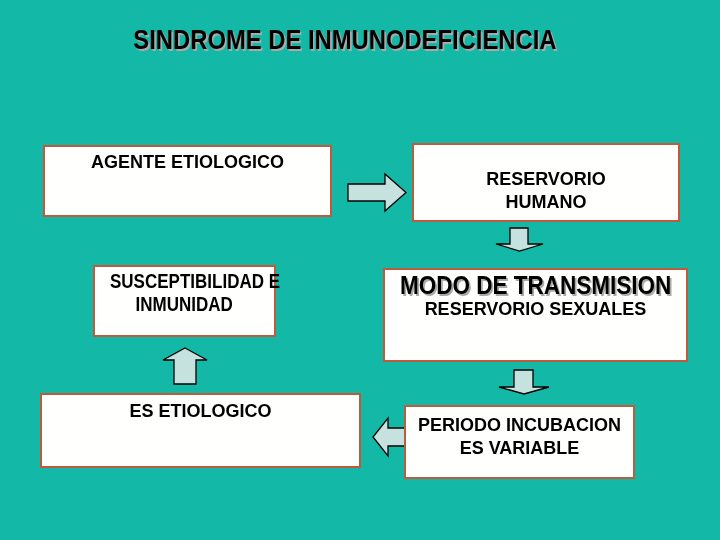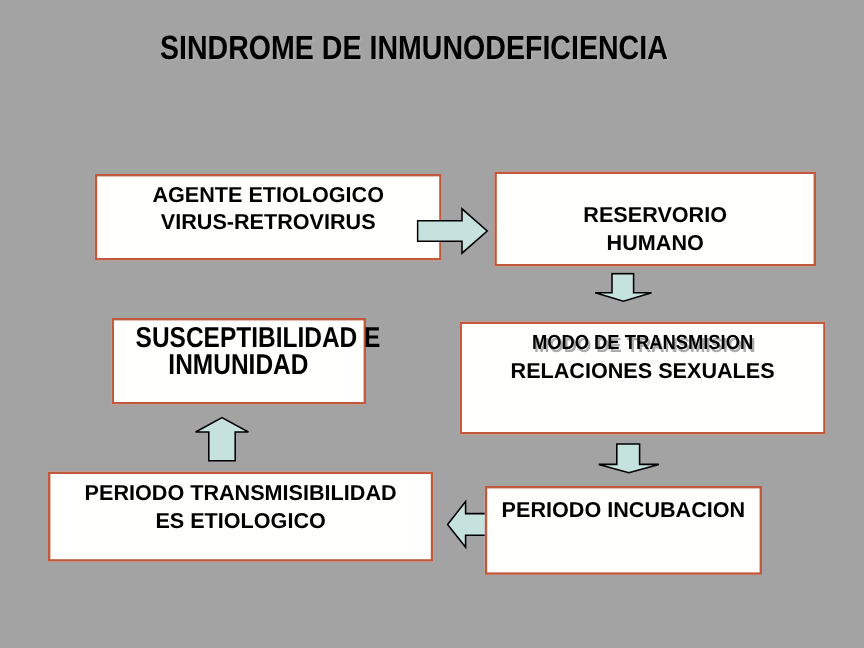--- a/index.html
+++ b/index.html
@@ -4,21 +4,21 @@
 <style>
   html, body {
     margin: 0;
     padding: 0;
     background: #ffffff;
   }
   .slide {
     position: relative;
     width: 720px;
     height: 540px;
-    background: #a3a3a3;
+    background: #14b8a6;
     overflow: hidden;
     font-family: "Liberation Sans", sans-serif;
     color: #000000;
   }
 
   
   .title {
     position: absolute;
     left: 0;
     top: 22px;
@@ -41,25 +41,25 @@
   .box {
     position: absolute;
     box-sizing: border-box;
     background: #fffffe;
     border: 2px solid #c05a3c;
     text-align: center;
     font-weight: bold;
     font-size: 18px;
     line-height: 23px;
   }
-  .box-agente   { left: 43px;  top: 145px; width: 289px; height: 72px; padding-top: 4px; margin-left: 36px; }
+  .box-agente   { left: 43px;  top: 145px; width: 289px; height: 72px; padding-top: 4px; }
   .box-reserv   { left: 412px; top: 143px; width: 268px; height: 79px; padding-top: 23px; }
-  .box-suscep   { left: 93px;  top: 265px; width: 212px; height: 72px; padding-top: 3px; font-size: 24px; }
+  .box-suscep   { left: 93px;  top: 265px; width: 183px; height: 72px; padding-top: 3px; font-size: 20px; }
   .box-modo     { left: 383px; top: 268px; width: 305px; height: 94px; padding-top: 3px; line-height: 22px; }
-  .box-modo .heading { font-size: 17px; line-height: 25px; }
+  .box-modo .heading { font-size: 25px; line-height: 25px; }
   .box-modo .heading .cond { transform: scaleX(0.9); }
   .box-ptrans   { left: 40px;  top: 393px; width: 321px; height: 75px; padding-top: 5px; }
   .box-pincub   { left: 404px; top: 405px; width: 231px; height: 74px; padding-top: 7px; }
 
   
   .arrow { position: absolute; }
   .arrow svg { display: block; }
   .arrow-right  { left: 347px; top: 172px; }
   .arrow-down-1 { left: 495px; top: 227px; }
   .arrow-up     { left: 162px; top: 347px; }
@@ -76,21 +76,20 @@
 <body>
 
 <div class="slide">
 
   <div class="title shadowed">
     <div class="line"><span class="cond">SINDROME DE INMUNODEFICIENCIA</span></div>
   </div>
 
   <div class="box box-agente">
     <div>AGENTE ETIOLOGICO</div>
-    <div>VIRUS-RETROVIRUS</div>
   </div>
 
   <div class="arrow arrow-right">
     <svg width="61" height="41" viewBox="0 0 61 41">
       <path d="M1,12 H38 V2 L59,20.5 L38,39 V29 H1 Z"></path>
     </svg>
   </div>
 
   <div class="box box-reserv">
     <div>RESERVORIO</div>
@@ -103,43 +102,43 @@
     </svg>
   </div>
 
   <div class="box box-suscep">
     <div><span class="cond">SUSCEPTIBILIDAD E</span></div>
     <div><span class="cond">INMUNIDAD</span></div>
   </div>
 
   <div class="box box-modo">
     <div class="heading shadowed"><span class="cond">MODO DE TRANSMISION</span></div>
-    <div>RELACIONES SEXUALES</div>
+    <div>RESERVORIO SEXUALES</div>
   </div>
 
   <div class="arrow arrow-up">
     <svg width="46" height="38" viewBox="0 0 46 38">
       <path d="M23,1 L45,13 H34 V37 H12 V13 H1 Z"></path>
     </svg>
   </div>
 
   <div class="arrow arrow-down-2">
     <svg width="52" height="26" viewBox="0 0 52 26">
       <path d="M16,1 H35 V18 H51 L26,25 L1,18 H16 Z"></path>
     </svg>
   </div>
 
   <div class="box box-ptrans">
-    <div>PERIODO TRANSMISIBILIDAD</div>
     <div>ES ETIOLOGICO</div>
   </div>
 
   <div class="arrow arrow-left">
     <svg width="45" height="42" viewBox="0 0 45 42">
       <path d="M44,12 H16 V2 L1,21 L16,40 V30 H44 Z"></path>
     </svg>
   </div>
 
   <div class="box box-pincub">
     <div>PERIODO INCUBACION</div>
+    <div>ES VARIABLE</div>
   </div>
 
 </div>
 
 </body></html>

